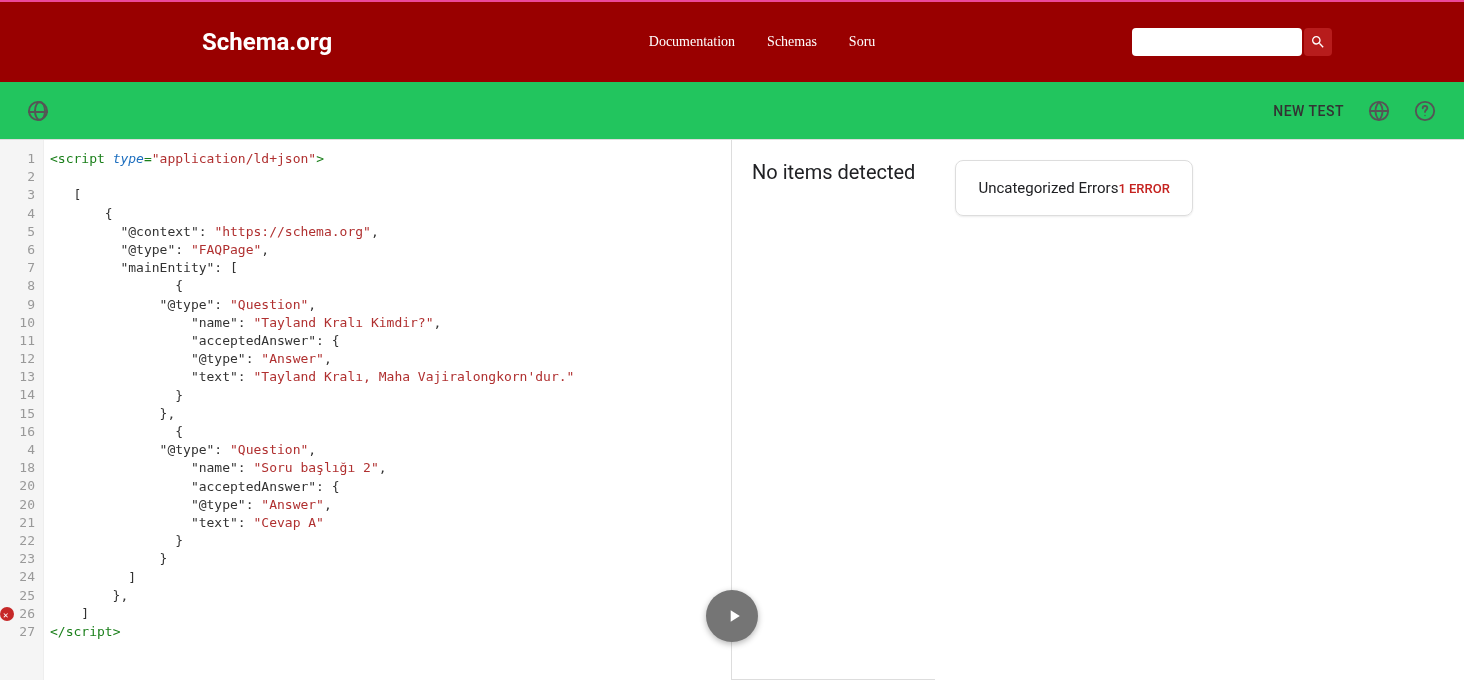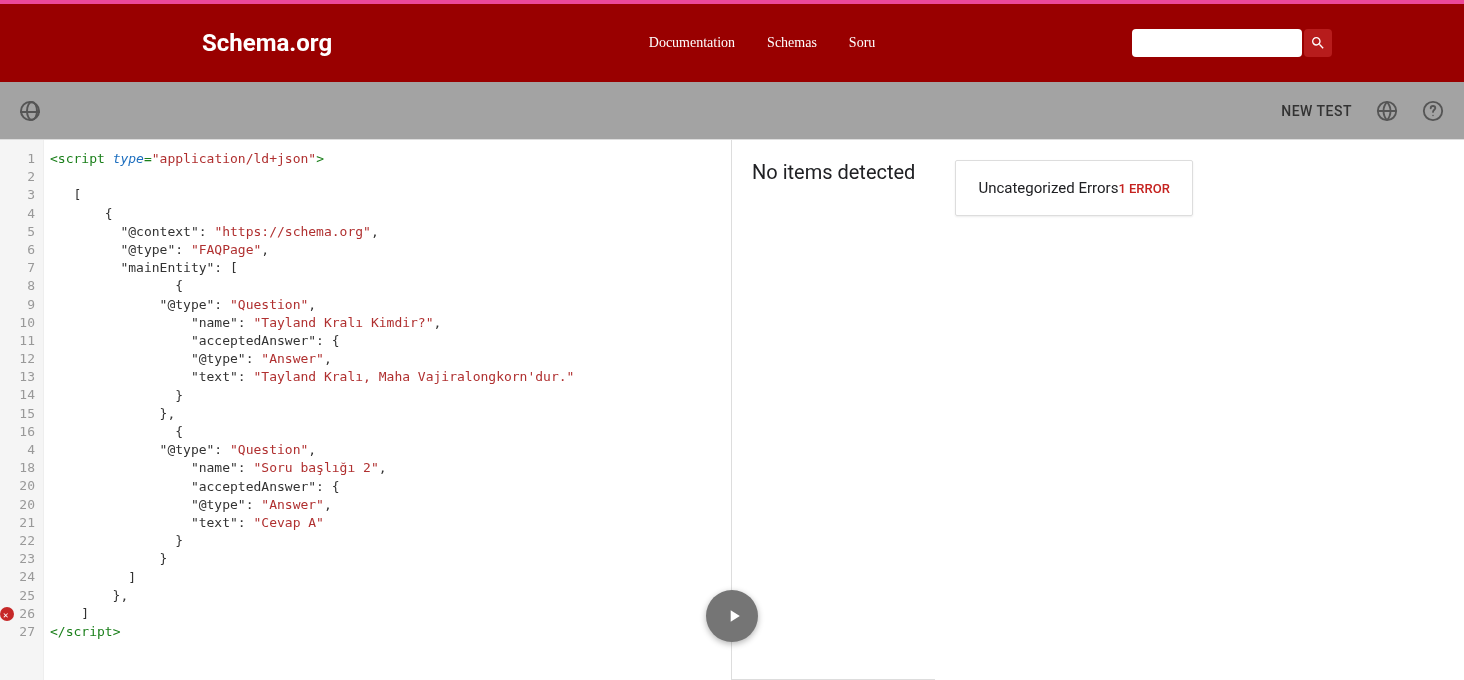--- a/index.html
+++ b/index.html
@@ -1,30 +1,30 @@
 <!DOCTYPE html>
 <html><head>
 <meta charset="utf-8">
 <style>
 * { margin: 0; padding: 0; box-sizing: border-box; }
 body { font-family: -apple-system, BlinkMacSystemFont, "Segoe UI", Roboto, Arial, sans-serif; background: #fff; overflow: hidden; }
 
 
-.header { background: #990000; height: 82px; display: flex; align-items: center; padding: 0 20px; border-top: 4px solid #ec4899; }
+.header { background: #990000; height: 82px; display: flex; align-items: center; padding: 0 20px; border-top: 2px solid #ec4899; }
 .header-inner { width: 100%; max-width: 1200px; margin: 0 auto; display: flex; align-items: center; }
 .logo { color: #fff; font-size: 24px; font-weight: 700; margin-right: 60px; margin-left: 70px; }
 .nav { display: flex; gap: 32px; flex: 1; justify-content: center; }
 .nav-item { color: #fff; font-size: 14px; text-decoration: none; cursor: pointer; font-family: Liberation Serif, serif; }
 .search-wrap { display: flex; align-items: center; }
 .search-input { width: 170px; height: 28px; border: none; border-radius: 4px; padding: 0 10px; font-size: 14px; }
 .search-btn { width: 28px; height: 28px; background: #b71c1c; border: none; border-radius: 4px; margin-left: 2px; display: flex; align-items: center; justify-content: center; cursor: pointer; }
 .search-btn svg { width: 16px; height: 16px; fill: #fff; }
 
 
-.toolbar { background: #a3a3a3; height: 58px; display: flex; align-items: center; padding: 0 20px; border-bottom: 1px solid #ddd; }
+.toolbar { background: #22c55e; height: 58px; display: flex; align-items: center; padding: 0 28px; border-bottom: 1px solid #ddd; }
 .toolbar-left { display: flex; align-items: center; }
 .globe-small { width: 20px; height: 20px; border: 2px solid #555; border-radius: 50%; position: relative; }
 .globe-small::before { content: ""; position: absolute; top: -2px; bottom: -2px; left: 50%; width: 8px; margin-left: -4px; border: 2px solid #555; border-radius: 50%; }
 .globe-small::after { content: ""; position: absolute; left: -2px; right: -2px; top: 50%; height: 0; border-top: 2px solid #555; }
 .toolbar-right { margin-left: auto; display: flex; align-items: center; gap: 24px; }
 .new-test { font-size: 14px; font-weight: 500; color: #333; letter-spacing: 0.5px; cursor: pointer; }
 .toolbar-icon { width: 22px; height: 22px; cursor: pointer; color: #555; }
 .toolbar-icon svg { width: 100%; height: 100%; }
 
 
@@ -43,21 +43,21 @@
 .tok-str { color: #b03030; }
 .tok-key { color: #333; }
 
 
 .play-btn { position: absolute; left: 50%; top: 450px; transform: translateX(-50%); width: 52px; height: 52px; border-radius: 50%; background: #757575; display: flex; align-items: center; justify-content: center; cursor: pointer; box-shadow: 0 2px 6px rgba(0,0,0,0.3); z-index: 10; }
 .play-btn svg { width: 20px; height: 20px; fill: #fff; margin-left: 3px; }
 
 
 .result-header { padding: 20px 20px 16px; border-bottom: 1px solid #ddd; font-size: 20px; font-weight: 400; color: #202124; }
 .result-body { padding: 20px; }
-.result-card { border: 1px solid #ddd; border-radius: 2px; padding: 18px 22px; display: flex; align-items: center; justify-content: space-between; box-shadow: 0 1px 2px rgba(0,0,0,0.08); cursor: pointer; }
+.result-card { border: 1px solid #ddd; border-radius: 8px; padding: 18px 22px; display: flex; align-items: center; justify-content: space-between; box-shadow: 0 1px 2px rgba(0,0,0,0.08); cursor: pointer; }
 .result-card-title { font-size: 15px; color: #202124; }
 .result-card-err { font-size: 13px; color: #c5221f; font-weight: 500; }
 </style>
 </head>
 <body>
 
 <div class="header">
   <div class="header-inner">
     <div class="logo">Schema.org</div>
     <div class="nav">

